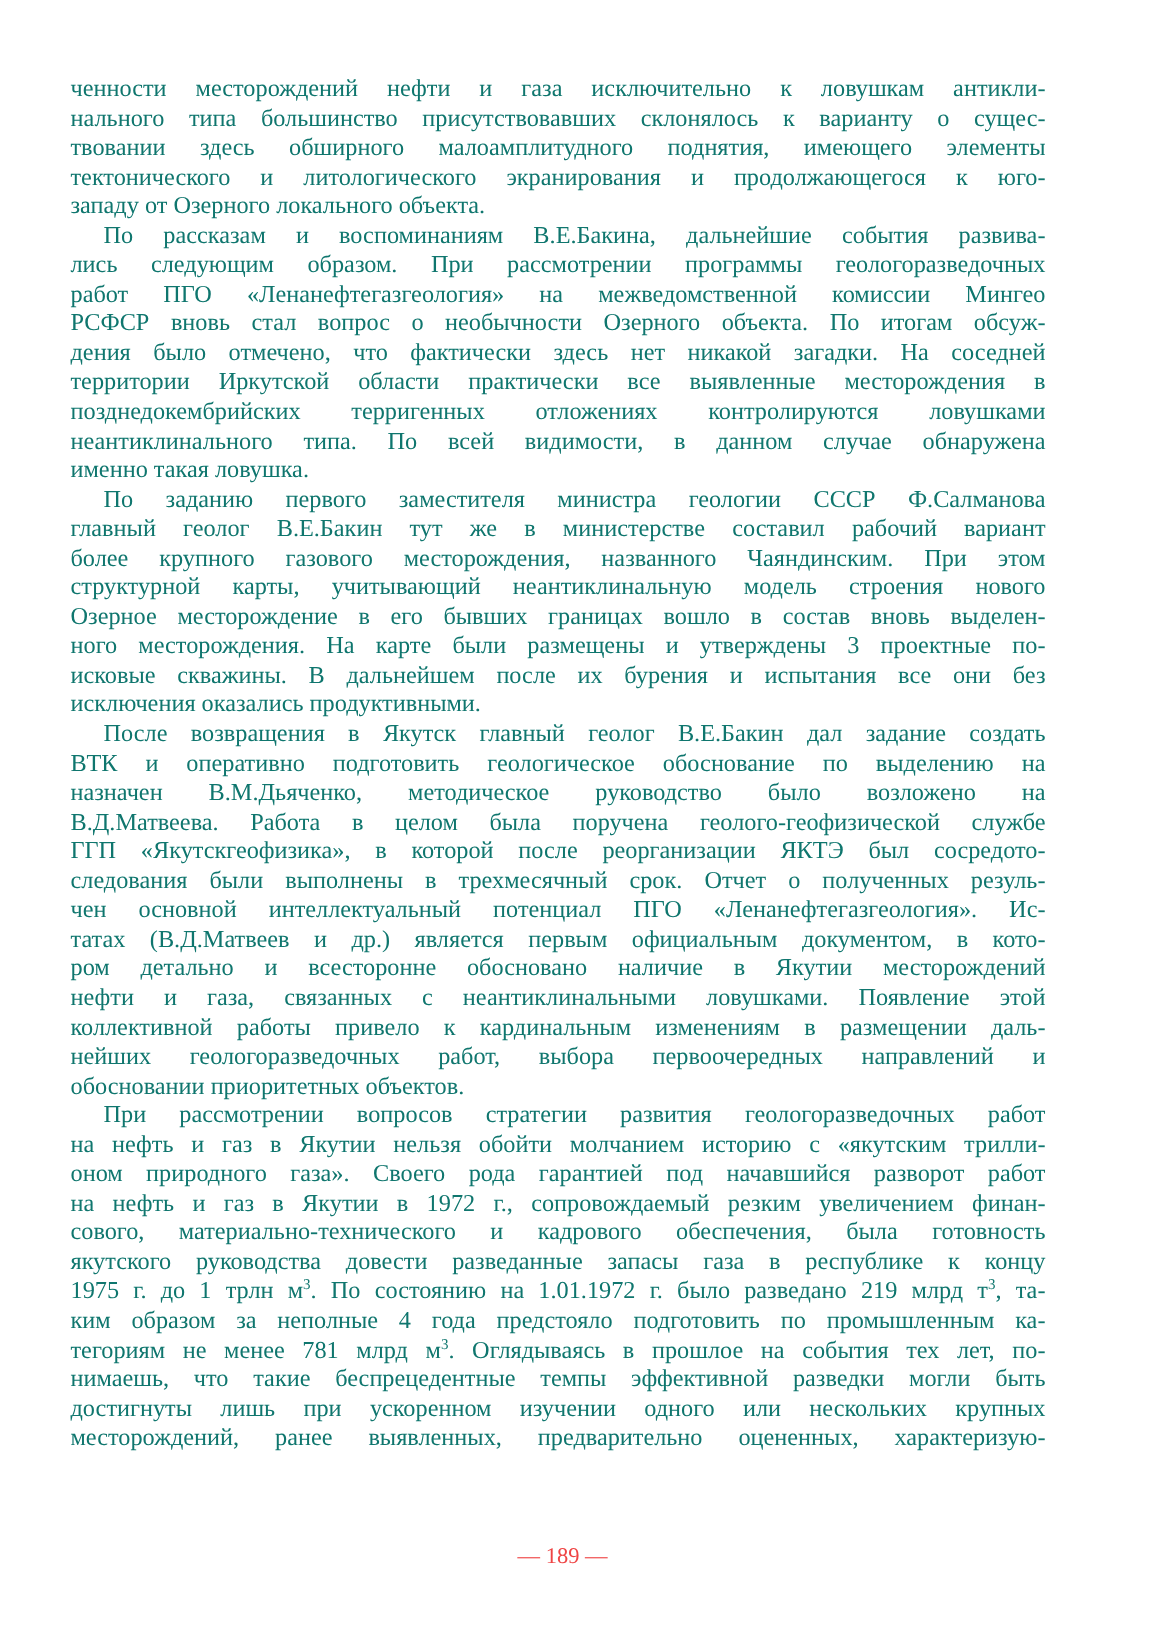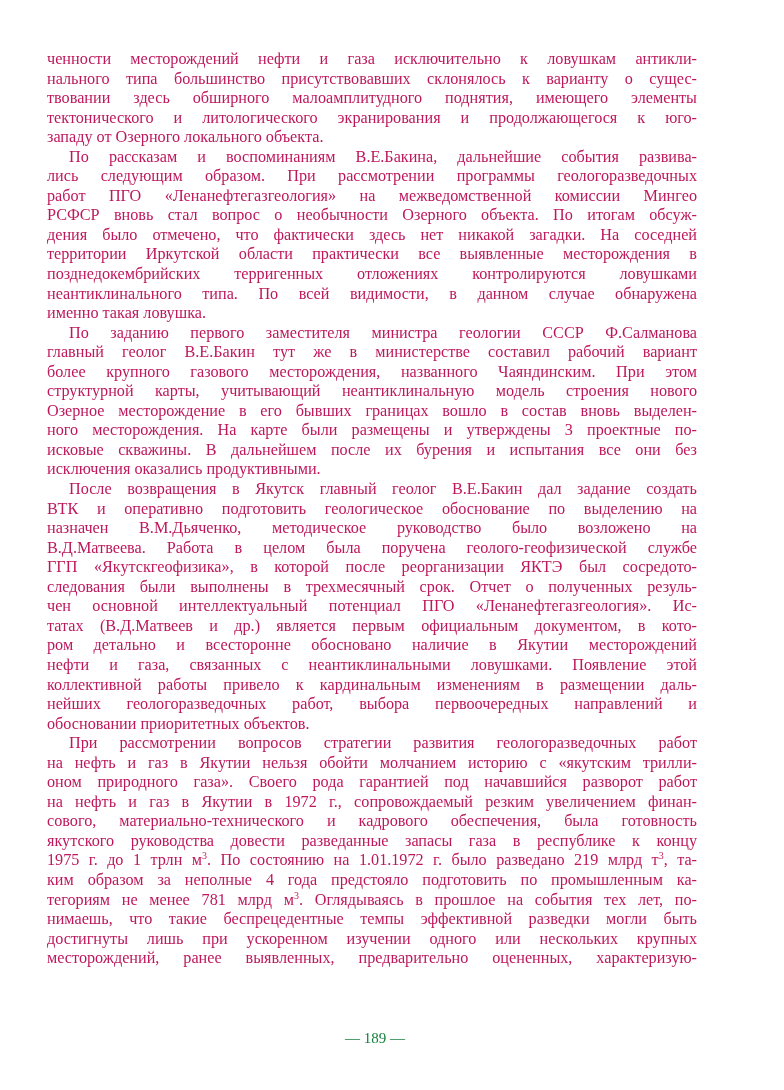--- a/index.html
+++ b/index.html
@@ -1,32 +1,32 @@
 <!DOCTYPE html>
 <html><head>
 <meta charset="utf-8">
 <style>
   html, body { margin: 0; padding: 0; background: #ffffff; }
   body { width: 784px; height: 1090px; position: relative; overflow: hidden; }
   .page {
     position: absolute; left: 47px; top: 50px; width: 650px;
     font-family: "Liberation Serif", "DejaVu Serif", serif;
-    font-size: 16.2px; line-height: 19.55px; color: #be185d;
+    font-size: 16.2px; line-height: 19.55px; color: #0f766e;
   }
   .line {
     display: block; height: 19.55px; white-space: nowrap;
     text-align: justify; text-align-last: justify;
   }
   .line.last { text-align-last: left; }
   .line.indent { padding-left: 22px; }
   sup { font-size: 10px; line-height: 0; vertical-align: 6px; }
   .page-number {
     position: absolute; top: 1030px; left: 0; width: 750px; text-align: center;
     font-family: "Liberation Serif", "DejaVu Serif", serif;
-    font-size: 15px; color: #15803d;
+    font-size: 15px; color: #ef4444;
   }
 </style>
 </head>
 <body>
 
 <div class="page" id="page">
     <div>
       <span class="line">ченности месторождений нефти и газа исключительно к ловушкам антикли-</span>
       <span class="line">нального типа большинство присутствовавших склонялось к варианту о сущес-</span>
       <span class="line">твовании здесь обширного малоамплитудного поднятия, имеющего элементы</span>

